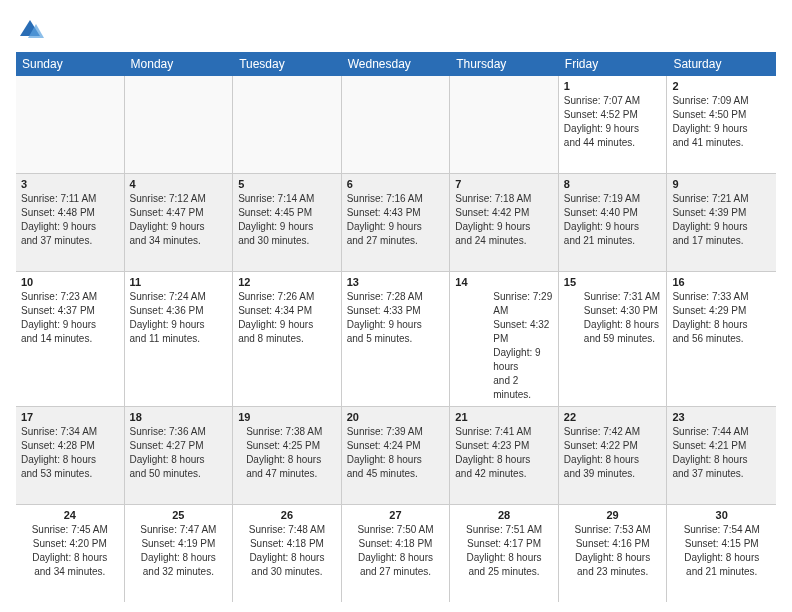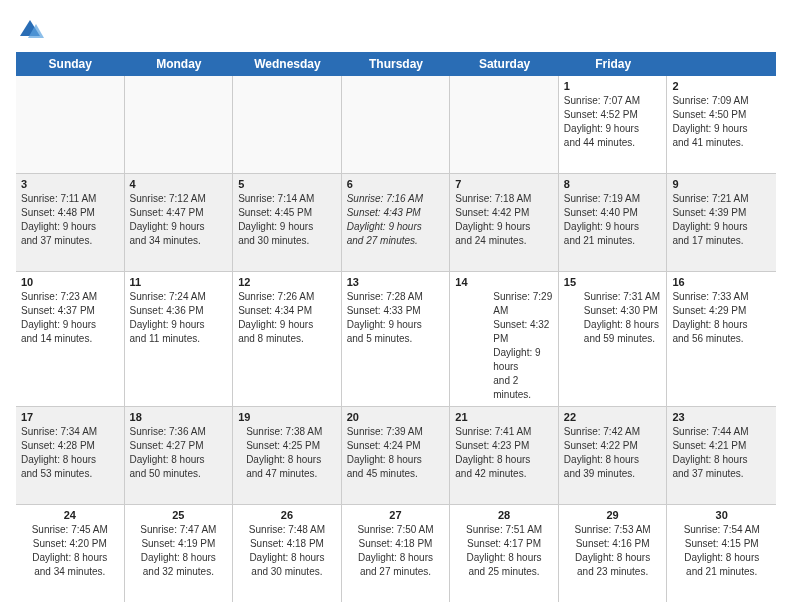--- a/index.html
+++ b/index.html
@@ -66,23 +66,23 @@
       flex-direction: column;
     }
     .cal-header {
       display: grid;
       grid-template-columns: repeat(7, 1fr);
       background: #2a6db5;
     }
     .cal-header-cell {
       color: #fff;
       font-size: 12px;
-      font-weight: bold;
+      font-weight: normal;
       padding: 5px 6px;
-      text-align: center;
+      text-align: left;
     }
     .cal-body {
       display: flex;
       flex-direction: column;
       flex: 1;
     }
     .cal-row {
       display: grid;
       grid-template-columns: repeat(7, 1fr);
       flex: 1;
@@ -140,24 +140,25 @@
     <div class="title-block">
       <div class="month-title"></div>
       <div class="location"></div>
     </div>
   </div>
 
   <div class="calendar">
     <div class="cal-header">
     <div class="cal-header-cell">Sunday</div>
         <div class="cal-header-cell">Monday</div>
+        <div class="cal-header-cell">Tuesday</div>
         <div class="cal-header-cell">Wednesday</div>
         <div class="cal-header-cell">Thursday</div>
+        <div class="cal-header-cell">Friday</div>
         <div class="cal-header-cell">Saturday</div>
-        <div class="cal-header-cell">Friday</div>
       </div>
     <div class="cal-body">
     <div class="cal-row">
           <div class="cal-cell empty"></div>
           <div class="cal-cell empty"></div>
           <div class="cal-cell empty"></div>
           <div class="cal-cell empty"></div>
           <div class="cal-cell empty"></div>
           <div class="cal-cell">
             <div class="day-num">1</div>
@@ -191,21 +192,21 @@
           </div>
           <div class="cal-cell shaded">
             <div class="day-num">5</div>
             <div class="day-info" style="white-space: pre-line;">Sunrise: 7:14 AM
 Sunset: 4:45 PM
 Daylight: 9 hours
 and 30 minutes.</div>
           </div>
           <div class="cal-cell shaded">
             <div class="day-num">6</div>
-            <div class="day-info" style="white-space: pre-line; font-style: italic;">Sunrise: 7:16 AM
+            <div class="day-info" style="white-space: pre-line;">Sunrise: 7:16 AM
 Sunset: 4:43 PM
 Daylight: 9 hours
 and 27 minutes.</div>
           </div>
           <div class="cal-cell shaded">
             <div class="day-num">7</div>
             <div class="day-info" style="white-space: pre-line;">Sunrise: 7:18 AM
 Sunset: 4:42 PM
 Daylight: 9 hours
 and 24 minutes.</div>

